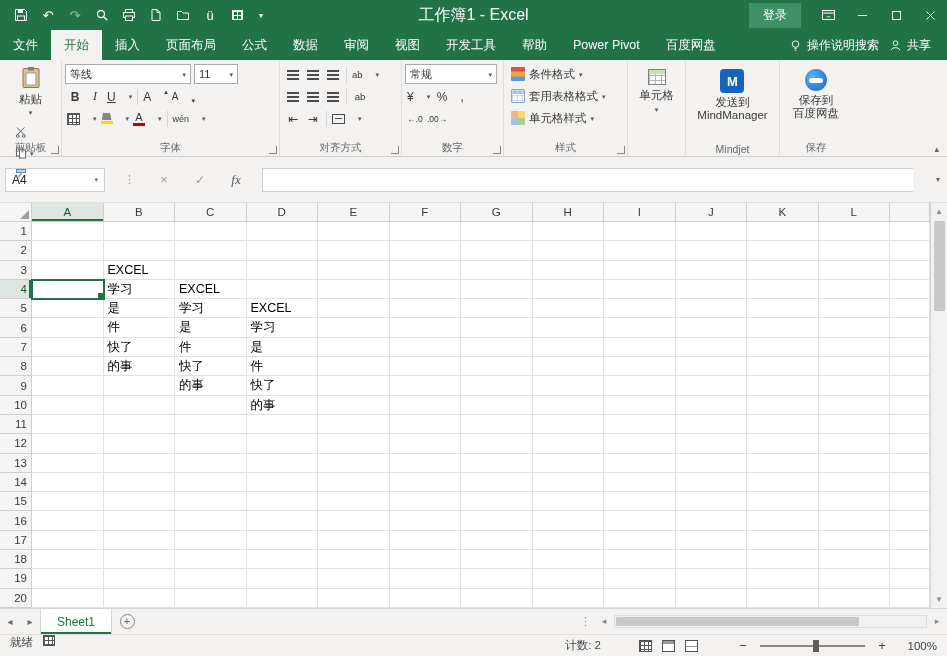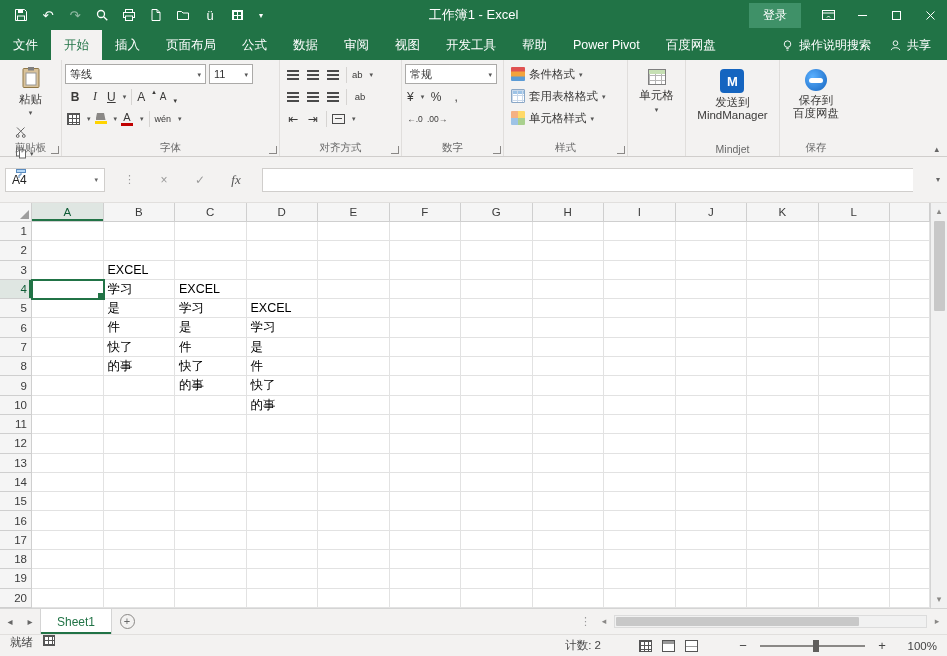--- a/index.html
+++ b/index.html
@@ -7,47 +7,47 @@
 body{font-family:"Liberation Sans","DejaVu Sans",sans-serif;font-size:12px;color:#222;background:#fff}
 .app{width:947px;height:656px;display:flex;flex-direction:column;background:#fff}
 
 
 .titlebar{height:30px;background:#217346;display:flex;align-items:center;color:#fff;position:relative;flex:0 0 auto}
 .qat{display:flex;align-items:center;gap:11px;padding-left:13px;z-index:2}
 .qbtn{display:inline-flex;align-items:center;justify-content:center;width:16px;height:16px;font-size:13px;color:#fff}
 .qbtn.dim{opacity:.5}
 .qbtn.tiny{font-size:8px;width:10px}
 .qbtn .wgrid{width:11px;height:10px;border:1px solid #fff;background-image:linear-gradient(to right,#fff 1px,transparent 1px),linear-gradient(to bottom,#fff 1px,transparent 1px);background-size:4px 4px}
-.tb-title{position:absolute;left:0;right:0;text-align:center;font-size:13px;color:#fff;z-index:1}
+.tb-title{position:absolute;left:0;right:0;text-align:center;font-size:16px;color:#fff;z-index:1}
 .tb-right{margin-left:auto;display:flex;align-items:center;z-index:2}
 .login{background:#3f9168;padding:4px 14px;font-size:12px;margin-right:10px;cursor:default}
 .winbtn{width:34px;height:30px;display:flex;align-items:center;justify-content:center}
 
 
 .tabrow{height:30px;background:#217346;display:flex;align-items:stretch;color:#fff;flex:0 0 auto}
 .tab{display:flex;align-items:center;padding:0 13px;font-size:12.5px;white-space:nowrap}
 .tab.active{background:#f3f2f1;color:#217346}
-.tabrow-right{margin-left:auto;display:flex;align-items:center;gap:18px;padding-right:16px}
+.tabrow-right{margin-left:auto;display:flex;align-items:center;gap:10px;padding-right:16px}
 .tellme,.share{display:flex;align-items:center;gap:5px;font-size:12px}
 
 
 .ribbon{height:97px;background:#f3f2f1;border-bottom:1px solid #d0cecc;display:flex;position:relative;flex:0 0 auto}
 .rg{position:relative;display:flex;flex-direction:column;align-items:center;padding:3px 3px 15px;border-right:1px solid #e0dedc}
 .rg-label{position:absolute;bottom:1px;left:0;right:0;text-align:center;font-size:10.5px;color:#696969;white-space:nowrap}
 .launcher{position:absolute;right:2px;bottom:2px;width:8px;height:8px;border-right:1px solid #8a8886;border-bottom:1px solid #8a8886}
 .dd{font-size:7px;color:#555;line-height:1}
 .row{display:flex;flex-direction:column}
 .bigbtn{display:flex;flex-direction:column;align-items:center;gap:2px;padding:3px 6px;font-size:11.5px;color:#3b3a39}
 .minicol{display:flex;flex-direction:column;gap:3px;padding:4px 2px}
 .mini{display:flex;align-items:center;gap:2px;height:18px}
 .combo{height:20px;background:#fff;border:1px solid #abaaa8;font-size:11px;color:#333;display:flex;align-items:center;padding:0 4px}
 .combo .dd{margin-left:auto}
-.fname{width:141px}.fsize{width:44px;margin-left:3px}
+.fname{width:126px}.fsize{width:44px;margin-left:3px}
 .frow{display:flex;align-items:center;margin-top:3px;width:100%}
-.ib{height:19px;min-width:20px;display:flex;align-items:center;justify-content:center;font-size:12px;color:#3b3a39;gap:7px;padding:0 2px}
+.ib{height:19px;min-width:20px;display:flex;align-items:center;justify-content:center;font-size:12px;color:#3b3a39;gap:13px;padding:0 2px}
 .b{font-weight:bold}.i{font-style:italic;font-family:"Liberation Serif",serif}.uu{text-decoration:underline}
 .tinysup{font-size:7px;align-self:flex-start;line-height:10px}
 .tinysub{font-size:7px;align-self:flex-end;line-height:10px}
 .vsep{width:1px;height:16px;background:#d6d4d2;margin:0 3px}
 .stack{display:flex;flex-direction:column;align-items:center;gap:1px}
 .swatch{display:block;width:12px;height:3px}
 .yellow{background:#ffd400}.red{background:#c00000}
 .bucket{display:block;width:10px;height:7px;background:#8a8886;clip-path:polygon(15% 0,85% 0,100% 100%,0 100%)}
 .acolor{font-size:11px;line-height:10px;color:#3b3a39}
 .pin{font-size:9px;color:#3b3a39}

